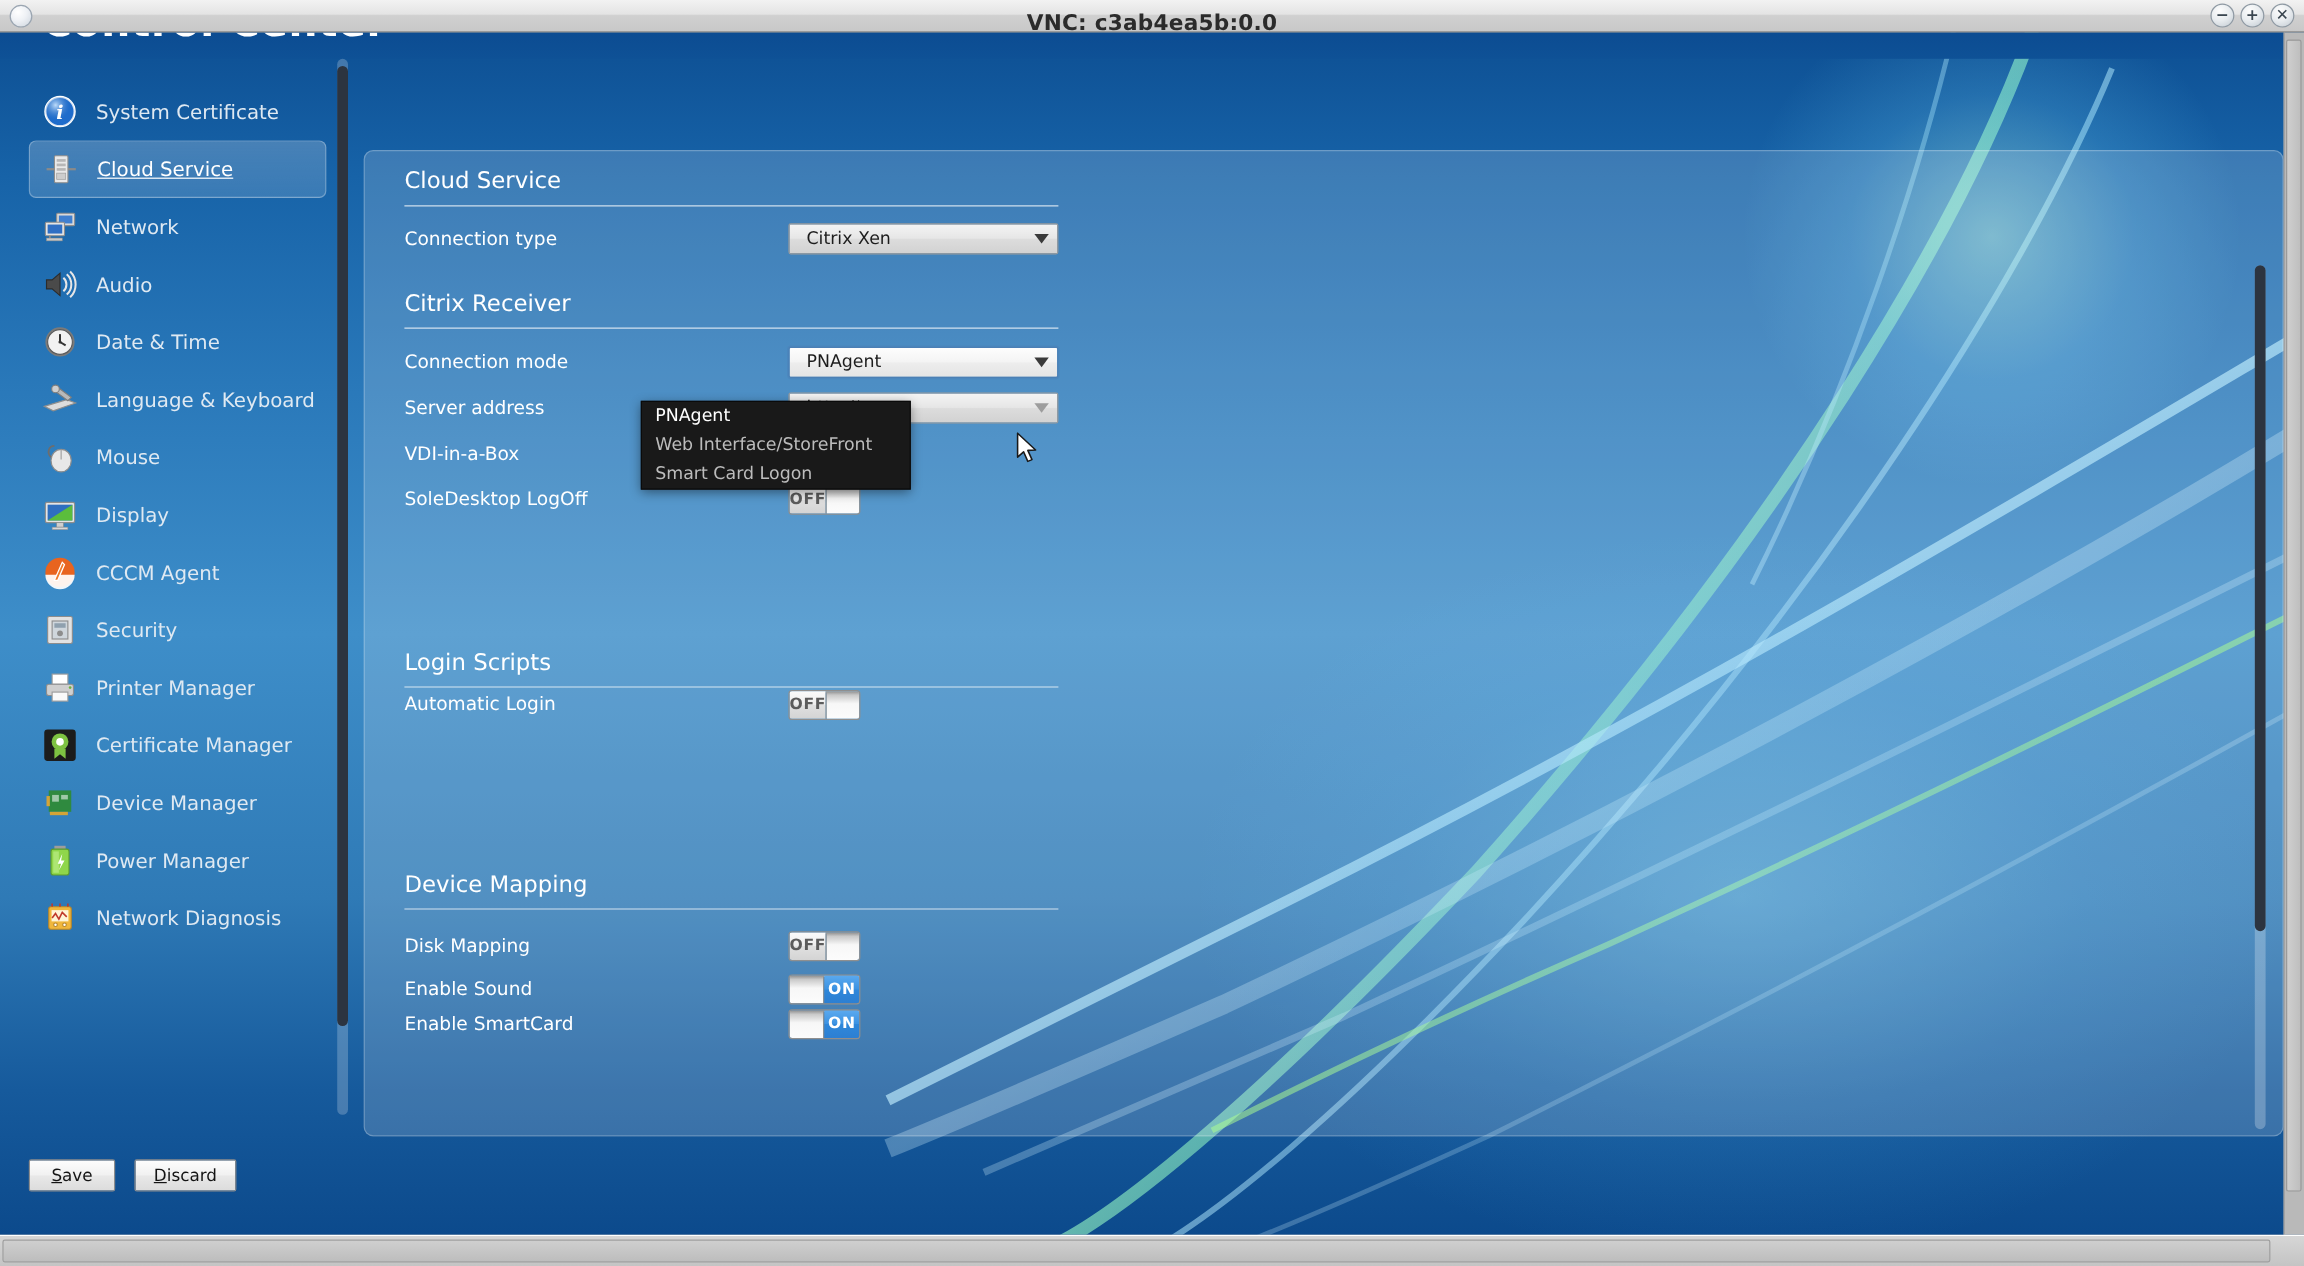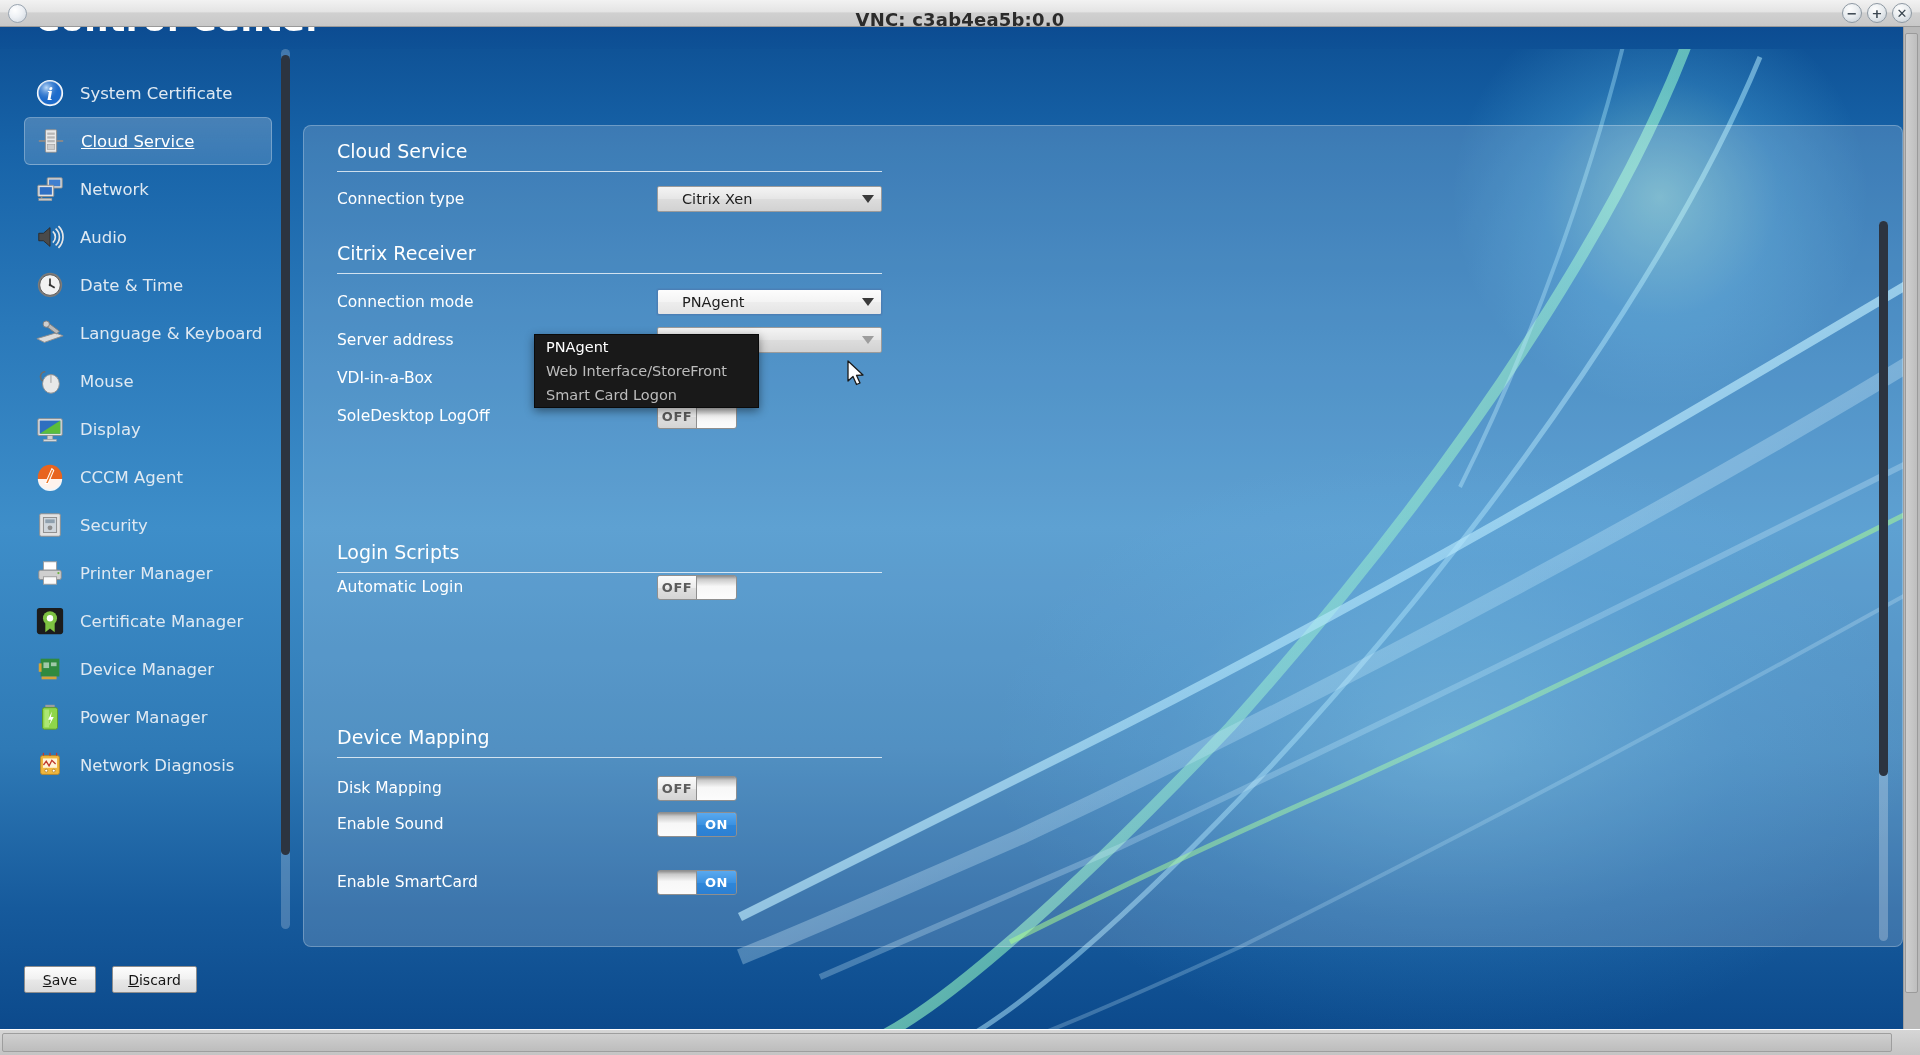--- a/index.html
+++ b/index.html
@@ -146,34 +146,34 @@
     background: linear-gradient(to bottom, #f4f4f4 0%, #e6e6e6 48%, #dcdcdc 52%, #d2d2d2 100%);
     border: 1px solid #9b9b9b; border-radius: 2px;
     display: flex; align-items: center; cursor: pointer;
   }
   .combo.focused {
     background: linear-gradient(to bottom, #fdfdfd 0%, #f4f4f4 48%, #ededed 52%, #e4e4e4 100%);
     border: 1px solid #4b7fb5;
     box-shadow: 0 0 0 1px rgba(75,127,181,.45);
   }
   .combo-text {
-    font-size: 14.5px; color: #1d1d1d; padding-left: 24px;
+    font-size: 14.5px; color: #1d1d1d; padding-left: 14px;
     white-space: nowrap; overflow: hidden;
   }
   .combo-arrow {
     position: absolute; right: 7px; top: 50%; transform: translateY(-50%);
     width: 0; height: 0;
     border-left: 6px solid transparent; border-right: 6px solid transparent;
     border-top: 8px solid #3a3a3a;
   }
   .combo-arrow.muted { border-top-color: #9d9d9d; }
 
   
   .toggle {
-    width: 80px; height: 25px; border-radius: 3px;
+    width: 60px; height: 25px; border-radius: 3px;
     border: 1px solid #8f8f8f; overflow: hidden; display: flex;
     cursor: pointer;
     box-shadow: inset 0 1px 0 rgba(255,255,255,.7);
   }
   .toggle .half {
     flex: 1 1 50%; display: flex; align-items: center; justify-content: center;
     font-size: 13px; font-weight: bold; letter-spacing: .5px;
   }
   .toggle.off .lab {
     background: linear-gradient(to bottom, #fbfbfb 0%, #ececec 50%, #e0e0e0 51%, #d4d4d4 100%);
@@ -585,21 +585,21 @@
               <span class="half knob"></span>
             </div>
           </div>
           <div class="row" style="top:685px">
             <div class="row-label">Enable Sound</div>
             <div class="toggle on">
               <span class="half knob"></span>
               <span class="half lab">ON</span>
             </div>
           </div>
-          <div class="row" style="top:743px">
+          <div class="row" style="top:714px">
             <div class="row-label">Enable SmartCard</div>
             <div class="toggle on">
               <span class="half knob"></span>
               <span class="half lab">ON</span>
             </div>
           </div>
 
         </div>
 
         <div id="content-scroll-track"></div>

